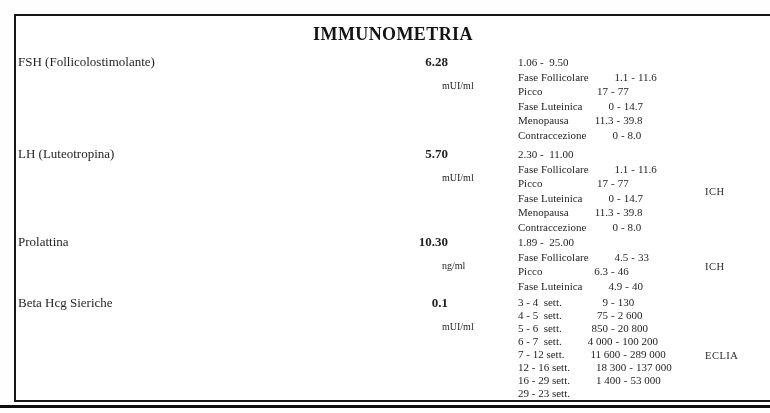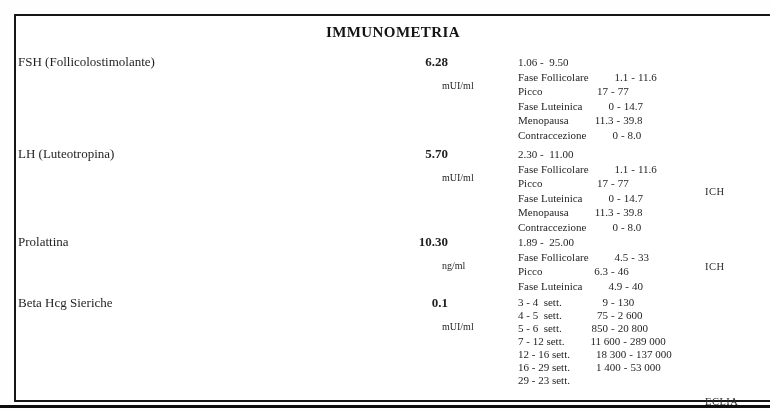--- a/index.html
+++ b/index.html
@@ -22,21 +22,21 @@
     box-sizing:border-box;
     border:2px solid #161616;
     border-right:none;
     background:#ffffff;
   }
   .panel-title {
     position:absolute;
     left:0; right:0; top:8px;
     text-align:center;
     font-weight:bold;
-    font-size:15px;
+    font-size:18px;
     letter-spacing:0.4px;
     color:#141414;
   }
   .test-section {
     position:absolute;
     left:2px; right:0;
     line-height:14.6px;
   }
   .t-name {
     position:absolute; left:0; top:0;
@@ -135,24 +135,25 @@
     </div>
 
     <div class="test-section compact" style="top:280px;">
       <span class="t-name">Beta Hcg Sieriche</span>
       <span class="t-value">0.1</span>
       <span class="t-unit">mUI/ml</span>
       <div class="t-refs">
         <div class="ref-line"><span class="ref-pair"><span class="ref-label">3 - 4  sett.</span><span class="ref-lo">9</span></span><span class="ref-sep">-</span><span class="ref-hi">130</span></div>
         <div class="ref-line"><span class="ref-pair"><span class="ref-label">4 - 5  sett.</span><span class="ref-lo">75</span></span><span class="ref-sep">-</span><span class="ref-hi">2 600</span></div>
         <div class="ref-line"><span class="ref-pair"><span class="ref-label">5 - 6  sett.</span><span class="ref-lo">850</span></span><span class="ref-sep">-</span><span class="ref-hi">20 800</span></div>
+        <div class="ref-line"><span class="ref-pair"><span class="ref-label">6 - 7  sett.</span><span class="ref-lo">4 000</span></span><span class="ref-sep">-</span><span class="ref-hi">100 200</span></div>
         <div class="ref-line"><span class="ref-pair"><span class="ref-label">7 - 12 sett.</span><span class="ref-lo">11 600</span></span><span class="ref-sep">-</span><span class="ref-hi">289 000</span></div>
         <div class="ref-line"><span class="ref-pair"><span class="ref-label">12 - 16 sett.</span><span class="ref-lo">18 300</span></span><span class="ref-sep">-</span><span class="ref-hi">137 000</span></div>
         <div class="ref-line"><span class="ref-pair"><span class="ref-label">16 - 29 sett.</span><span class="ref-lo">1 400</span></span><span class="ref-sep">-</span><span class="ref-hi">53 000</span></div>
         <div class="ref-line"><span class="ref-pair"><span class="ref-label">29 - 23 sett.</span></span></div>
       </div>
-      <span class="t-method" style="top:53px;margin-top:46px;">ECLIA</span>
+      <span class="t-method" style="top:53px;">ECLIA</span>
     </div>
 
   </div>
 
   <div class="bottom-rule"></div>
 </div>
 
 </body></html>

